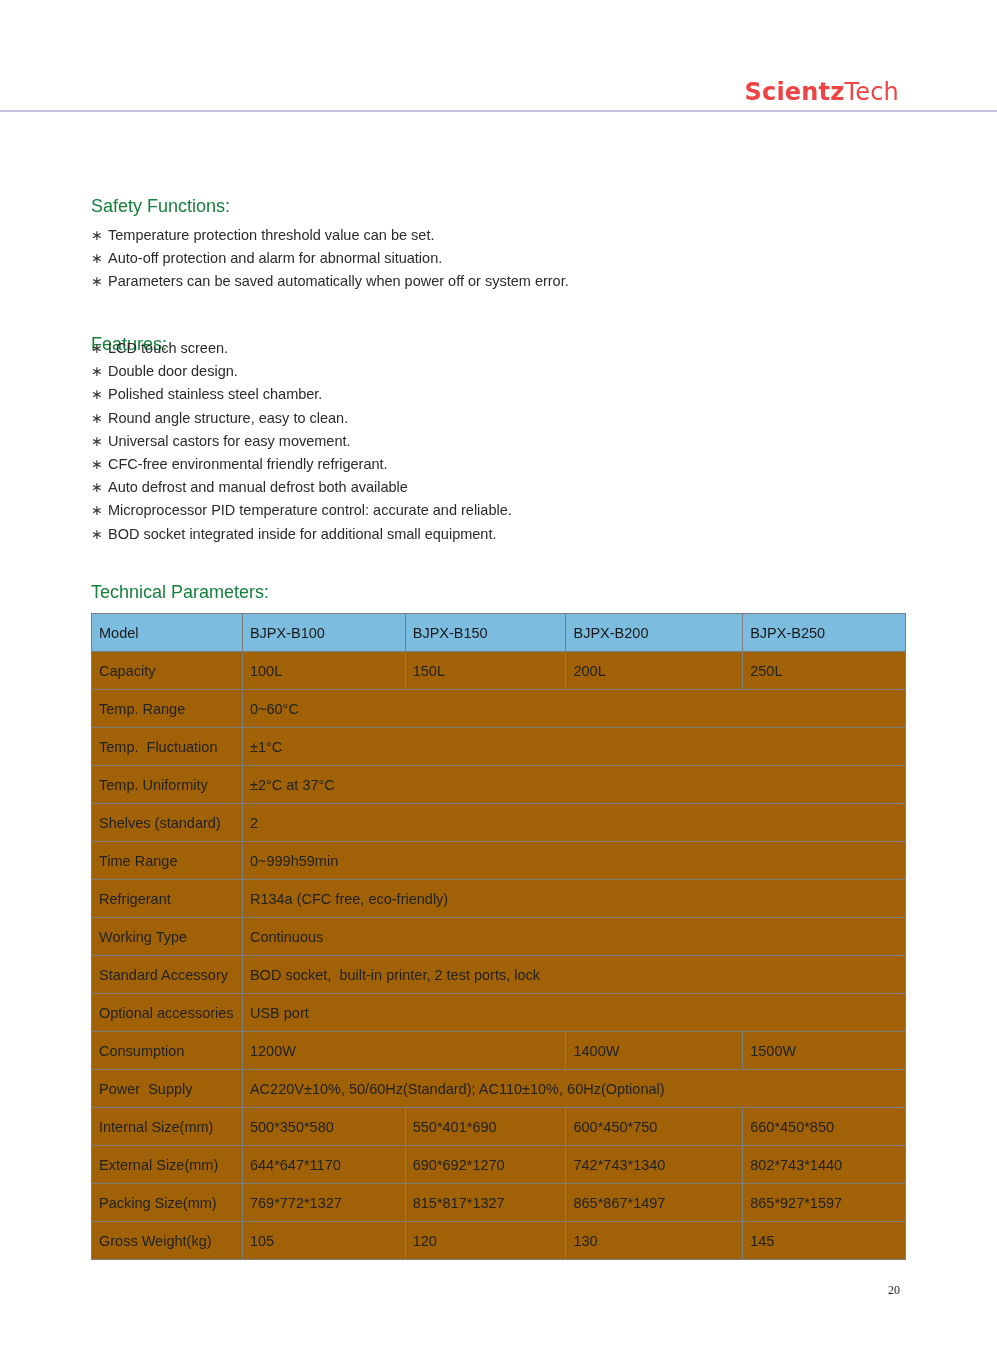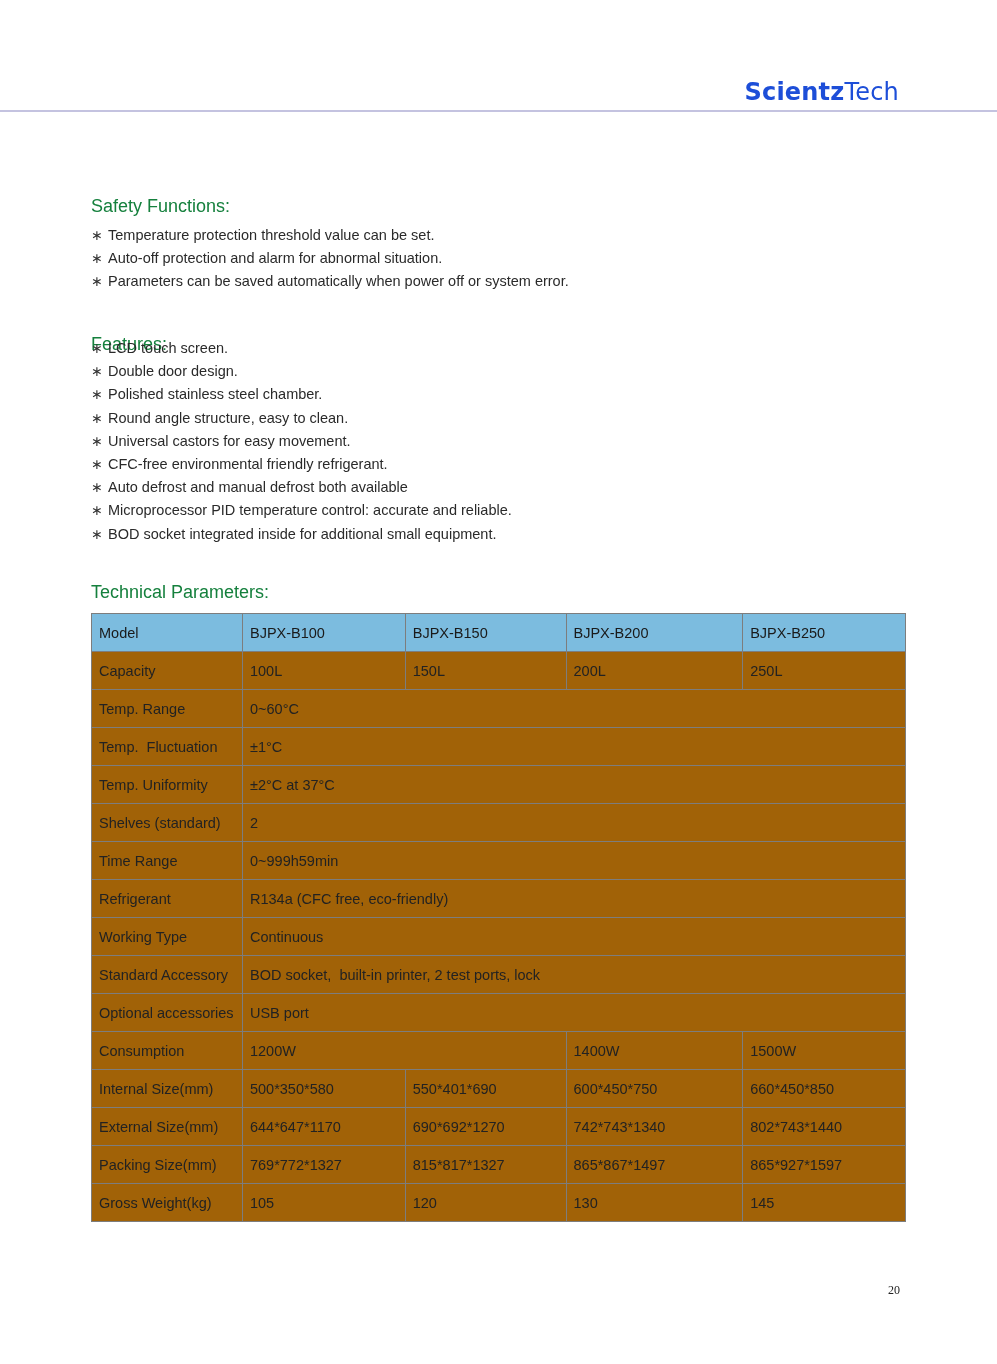--- a/index.html
+++ b/index.html
@@ -3,21 +3,21 @@
 <meta charset="utf-8">
 <style>
   html, body { margin: 0; padding: 0; }
   body {
     width: 997px; height: 1364px; background: #ffffff; position: relative;
     font-family: "Liberation Sans", sans-serif; color: #222;
     overflow: hidden;
   }
   .brand {
     position: absolute; right: 98px; top: 78px;
-    font-family: "DejaVu Sans", sans-serif; font-size: 24px; color: #1d4ed8;
+    font-family: "DejaVu Sans", sans-serif; font-size: 24px; color: #ef4444;
     letter-spacing: 0.2px;
   }
   .brand .b1 { font-weight: bold; }
   .brand .b2 { font-weight: normal; }
   .header-rule {
     position: absolute; left: 0; top: 110px; width: 997px; height: 2px;
     background: #c4c3e0;
   }
   .section-title {
     position: absolute; left: 91px; font-size: 18px; color: #15803d;
@@ -130,20 +130,24 @@
     <td>Optional accessories</td>
     <td colspan="4">USB port</td>
   </tr>
   <tr>
     <td>Consumption</td>
     <td colspan="2">1200W</td>
     <td>1400W</td>
     <td>1500W</td>
   </tr>
   <tr>
+    <td style="white-space:pre">Power  Supply</td>
+    <td colspan="4">AC220V±10%, 50/60Hz(Standard); AC110±10%, 60Hz(Optional)</td>
+  </tr>
+  <tr>
     <td>Internal Size(mm)</td>
     <td>500*350*580</td>
     <td>550*401*690</td>
     <td>600*450*750</td>
     <td>660*450*850</td>
   </tr>
   <tr>
     <td>External Size(mm)</td>
     <td>644*647*1170</td>
     <td>690*692*1270</td>

